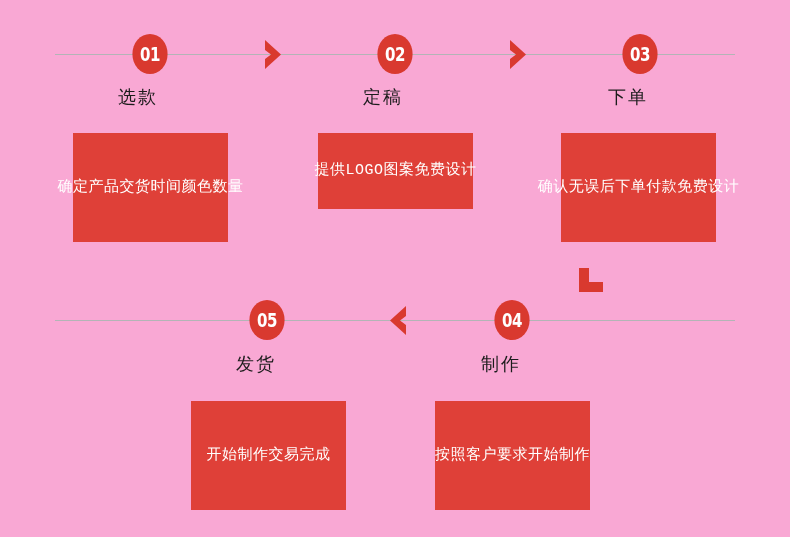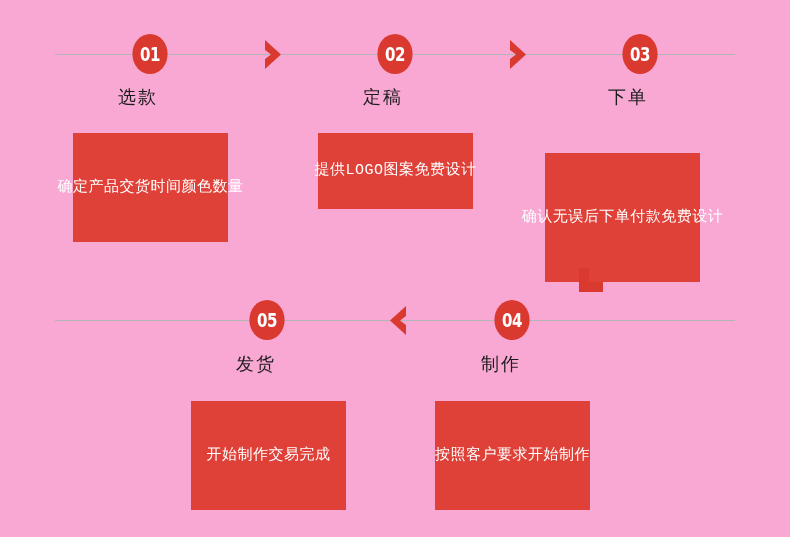--- a/index.html
+++ b/index.html
@@ -122,21 +122,21 @@
   <div class="chev" style="left:506px; top:38px;">
     <svg width="30" height="33" viewBox="0 0 30 33" aria-hidden="true">
       <path d="M4 2 L20 16.5 L4 31 L4 21 L10 16.5 L4 12 Z" fill="#d9392f"></path>
     </svg>
   </div>
 
   <div class="step-circle" style="left:620px; top:34px;">
     <span>03</span>
   </div>
   <div class="step-title" style="left:608px; top:85px;">下单</div>
-  <div class="panel" style="left:545px; top:133px; width:155px; height:129px;margin-top:20px;">
+  <div class="panel" style="left:561px; top:133px; width:155px; height:109px;">
     <span class="line">确认无误后</span>
     <span class="line">下单付款</span>
     <span class="line">免费设计</span>
   </div>
 
   <div class="chev" style="left:571px; top:264px;">
     <svg width="34" height="34" viewBox="0 0 34 34" aria-hidden="true">
       <path d="M8 4 L18 4 L18 18 L32 18 L32 28 L8 28 Z" fill="#d9392f"></path>
     </svg>
   </div>

